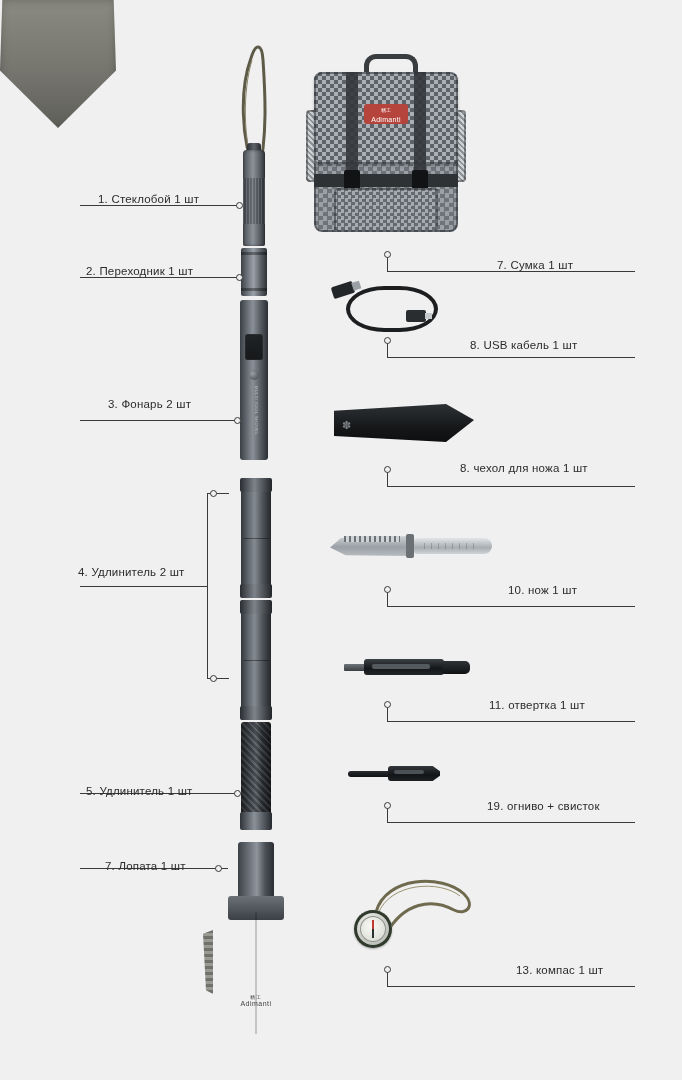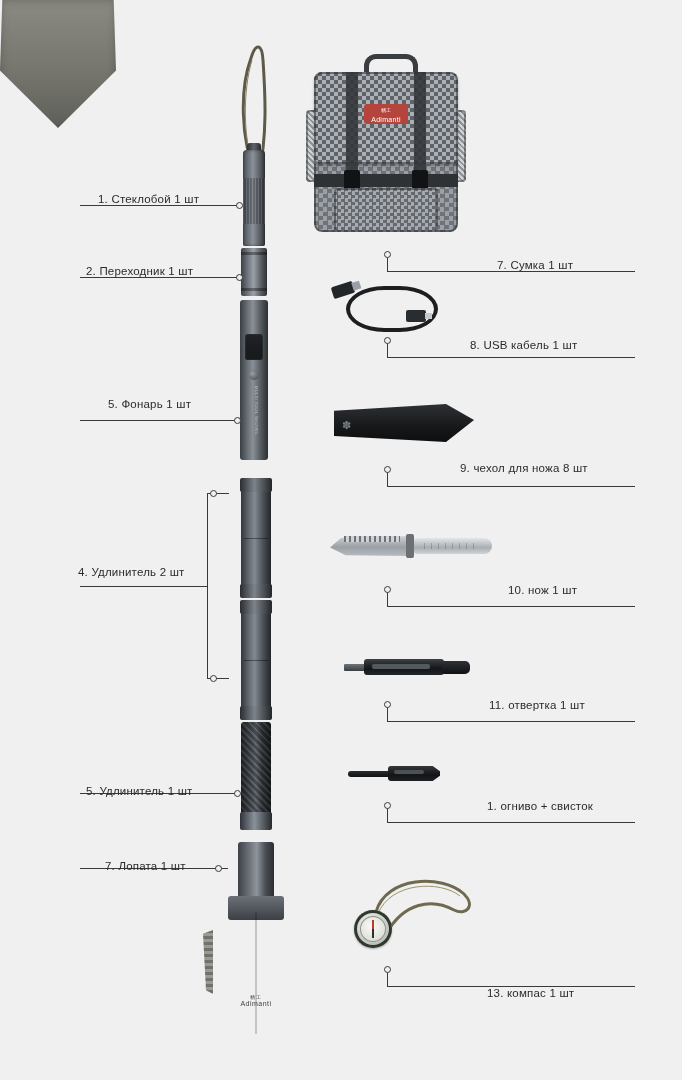--- a/index.html
+++ b/index.html
@@ -691,26 +691,26 @@
   <div class="hline" style="left:387px; top:822px; width:248px;"></div>
   <div class="vline" style="left:387px; top:806px; height:17px;"></div>
   <div class="dot" style="left:384px; top:802px;"></div>
 
   <div class="hline" style="left:387px; top:986px; width:248px;"></div>
   <div class="vline" style="left:387px; top:970px; height:17px;"></div>
   <div class="dot" style="left:384px; top:966px;"></div>
 
   <div class="label" style="left:98px;  top:193px;">1. Стеклобой 1 шт</div>
   <div class="label" style="left:86px;  top:265px;">2. Переходник 1 шт</div>
-  <div class="label" style="left:108px; top:398px;">5. Фонарь 1 шт</div>
+  <div class="label" style="left:108px; top:398px;">3. Фонарь 2 шт</div>
   <div class="label" style="left:78px;  top:566px;">4. Удлинитель 2 шт</div>
   <div class="label" style="left:86px;  top:785px;">5. Удлинитель 1 шт</div>
   <div class="label" style="left:105px; top:860px;">7. Лопата 1 шт</div>
 
   <div class="label" style="left:497px; top:259px;">7. Сумка 1 шт</div>
   <div class="label" style="left:470px; top:339px;">8. USB кабель 1 шт</div>
-  <div class="label" style="left:460px; top:462px;">9. чехол для ножа 8 шт</div>
+  <div class="label" style="left:460px; top:462px;">8. чехол для ножа 1 шт</div>
   <div class="label" style="left:508px; top:584px;text-align:center;">10. нож 1 шт</div>
   <div class="label" style="left:489px; top:699px;">11. отвертка 1 шт</div>
-  <div class="label" style="left:487px; top:800px;">1. огниво + свисток</div>
-  <div class="label" style="left:487px; top:964px;margin-top:23px;">13. компас 1 шт</div>
+  <div class="label" style="left:487px; top:800px;">19. огниво + свисток</div>
+  <div class="label" style="left:516px; top:964px;">13. компас 1 шт</div>
 
 </div>
 
 </body></html>

